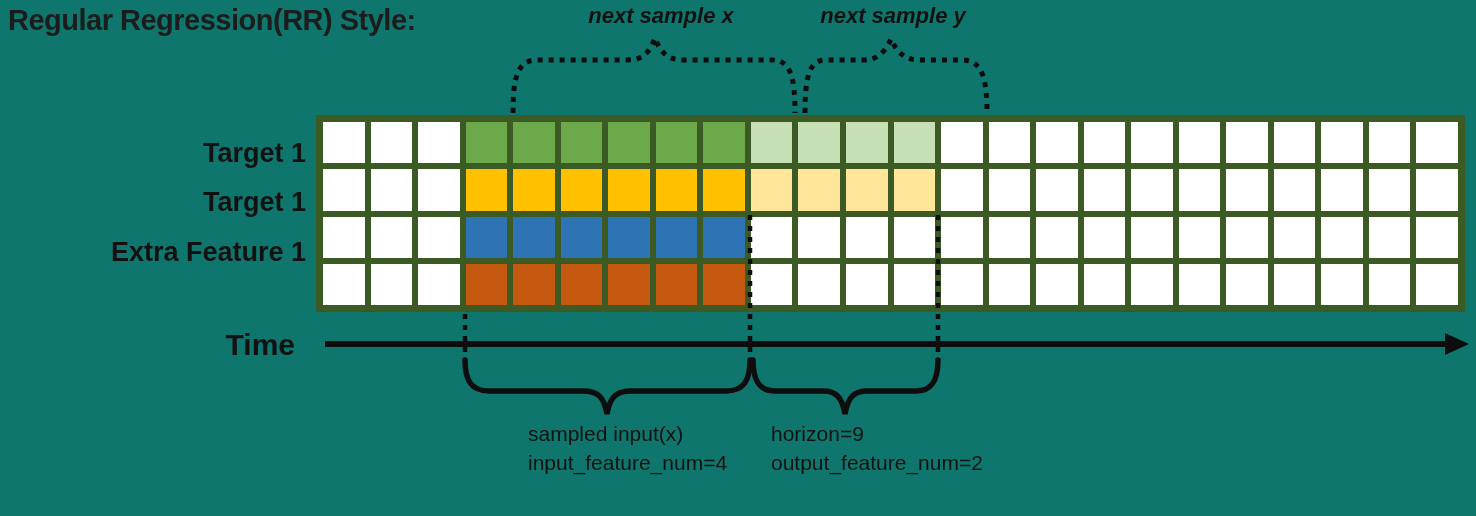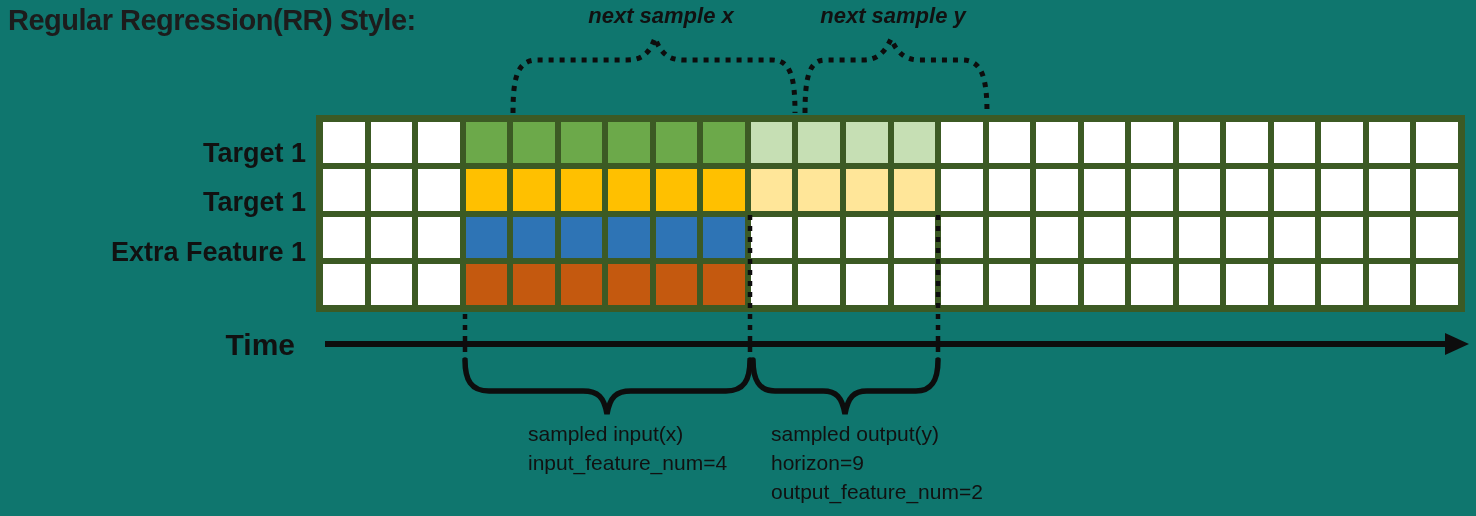--- a/index.html
+++ b/index.html
@@ -223,18 +223,17 @@
   </svg>
 
   <div id="time-label" class="abs">Time</div>
 
   <div id="sampled-input-note" class="abs note-block">
     <div>sampled input(x)</div>
     <div>input_feature_num=4</div>
   </div>
 
   <div id="sampled-output-note" class="abs note-block">
-    <div>sampled output(y)</div>
     <div>horizon=9</div>
     <div>output_feature_num=2</div>
   </div>
 
 </div>
 
 </body></html>

